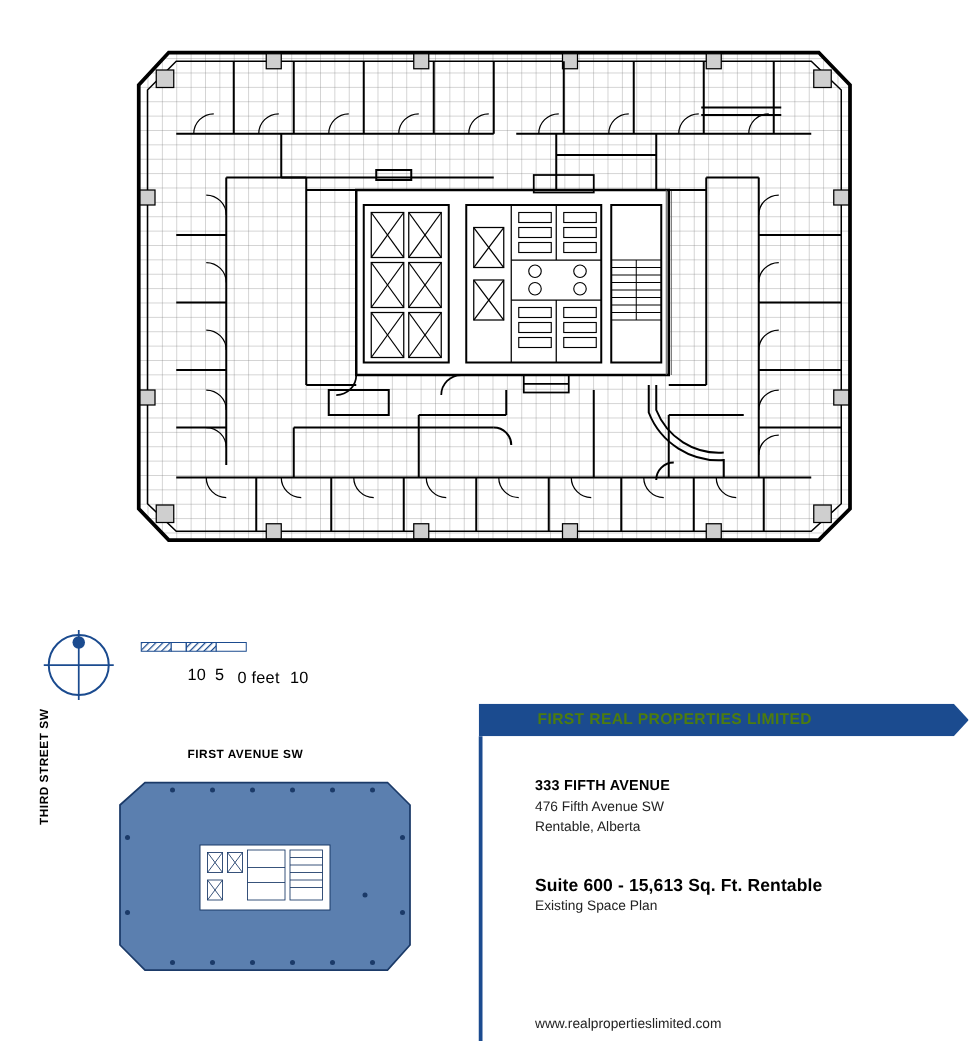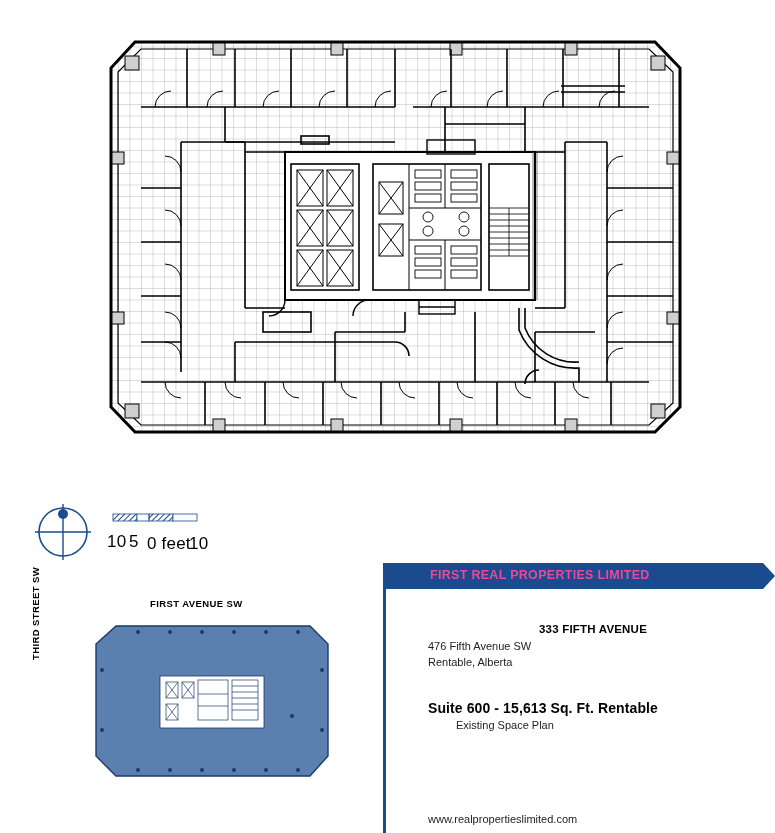--- a/index.html
+++ b/index.html
@@ -23,24 +23,25 @@
   }
   .legend-wrap {
     position: absolute;
     left: 25px;
     top: 500px;
     width: 220px;
     height: 70px;
   }
   .scale-label {
     position: absolute;
-    font-size: 17px;
+    font-size: 13px;
     color: #000;
     font-family: "Liberation Sans", sans-serif;
     letter-spacing: 0.2px;
+    margin-left: 43px;
   }
   .keyplan-wrap {
     position: absolute;
     left: 20px;
     top: 590px;
     width: 340px;
     height: 220px;
   }
   .street-top {
     position: absolute;
@@ -76,21 +77,21 @@
     top: 0;
     width: 392px;
     height: 26px;
   }
   .info-bar-text {
     position: absolute;
     left: 47px;
     top: 5px;
     font-size: 12.5px;
     font-weight: bold;
-    color: #ec4899;
+    color: #4d7c0f;
     letter-spacing: 0.3px;
   }
   .info-left-rule {
     position: absolute;
     left: 0;
     top: 26px;
     width: 3px;
     height: 244px;
     background: #1b4b8f;
   }
@@ -99,39 +100,37 @@
     left: 45px;
     top: 60px;
     width: 330px;
   }
   .addr-title {
     font-size: 11.5px;
     font-weight: bold;
     color: #000;
     letter-spacing: 0.2px;
     margin-bottom: 3px;
-    text-align: center;
   }
   .addr-line {
     font-size: 11px;
     color: #222;
     line-height: 16px;
   }
   .suite-title {
     font-size: 14px;
     font-weight: bold;
     color: #000;
     margin-top: 30px;
     letter-spacing: 0.1px;
   }
   .suite-sub {
     font-size: 11px;
     color: #222;
     margin-top: 3px;
-    margin-left: 28px;
   }
   .website {
     position: absolute;
     left: 45px;
     top: 250px;
     font-size: 11px;
     color: #222;
   }
   svg { display: block; }
   .fp-line { stroke: #000; fill: none; }

